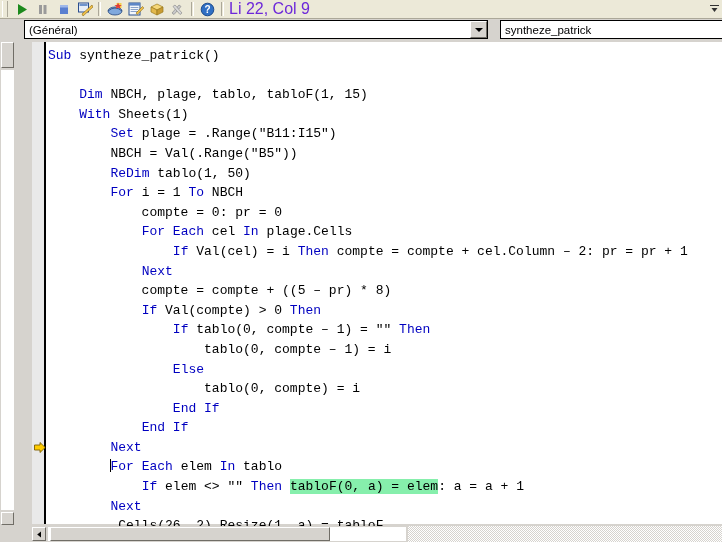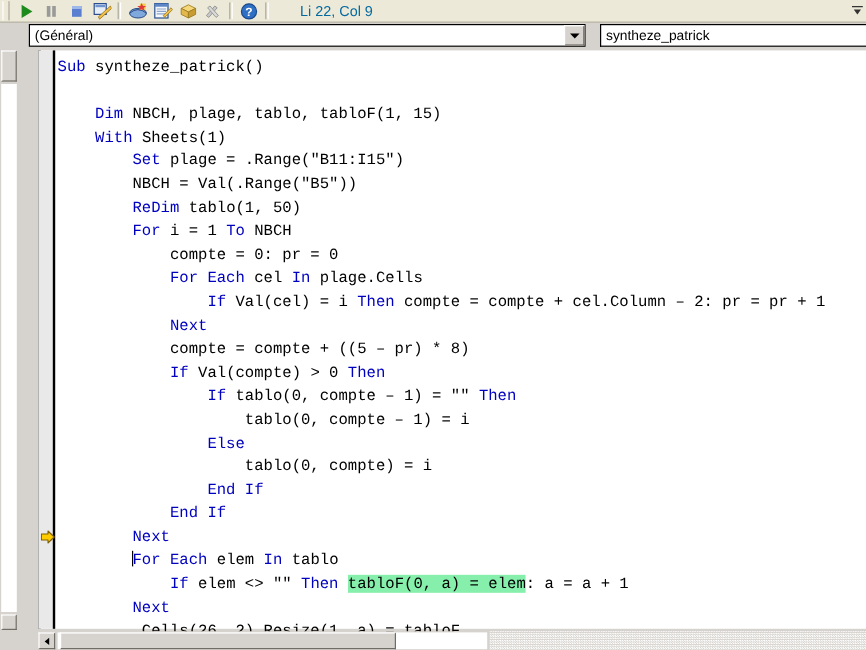--- a/index.html
+++ b/index.html
@@ -26,24 +26,24 @@
   .tb-btn {
     width:21px; height:18px;
     display:flex; align-items:center; justify-content:center;
     position:relative;
   }
   .tb-sep {
     width:1px; height:14px; margin:0 3px;
     border-left:1px solid #aca899; border-right:1px solid #ffffff;
   }
   .tb-text {
-    margin-left:23px;
-    color:#0369a1;
+    margin-left:2px;
+    color:#6d28d9;
     font-family:"Liberation Sans", sans-serif;
-    font-size:12px;
+    font-size:16px;
     white-space:nowrap;
   }
   .tb-overflow {
     position:absolute; right:2px; top:1px;
     width:12px; height:16px;
     display:flex; flex-direction:column; align-items:center; justify-content:center;
     font-size:7px; color:#000; line-height:6px;
   }
 
   

